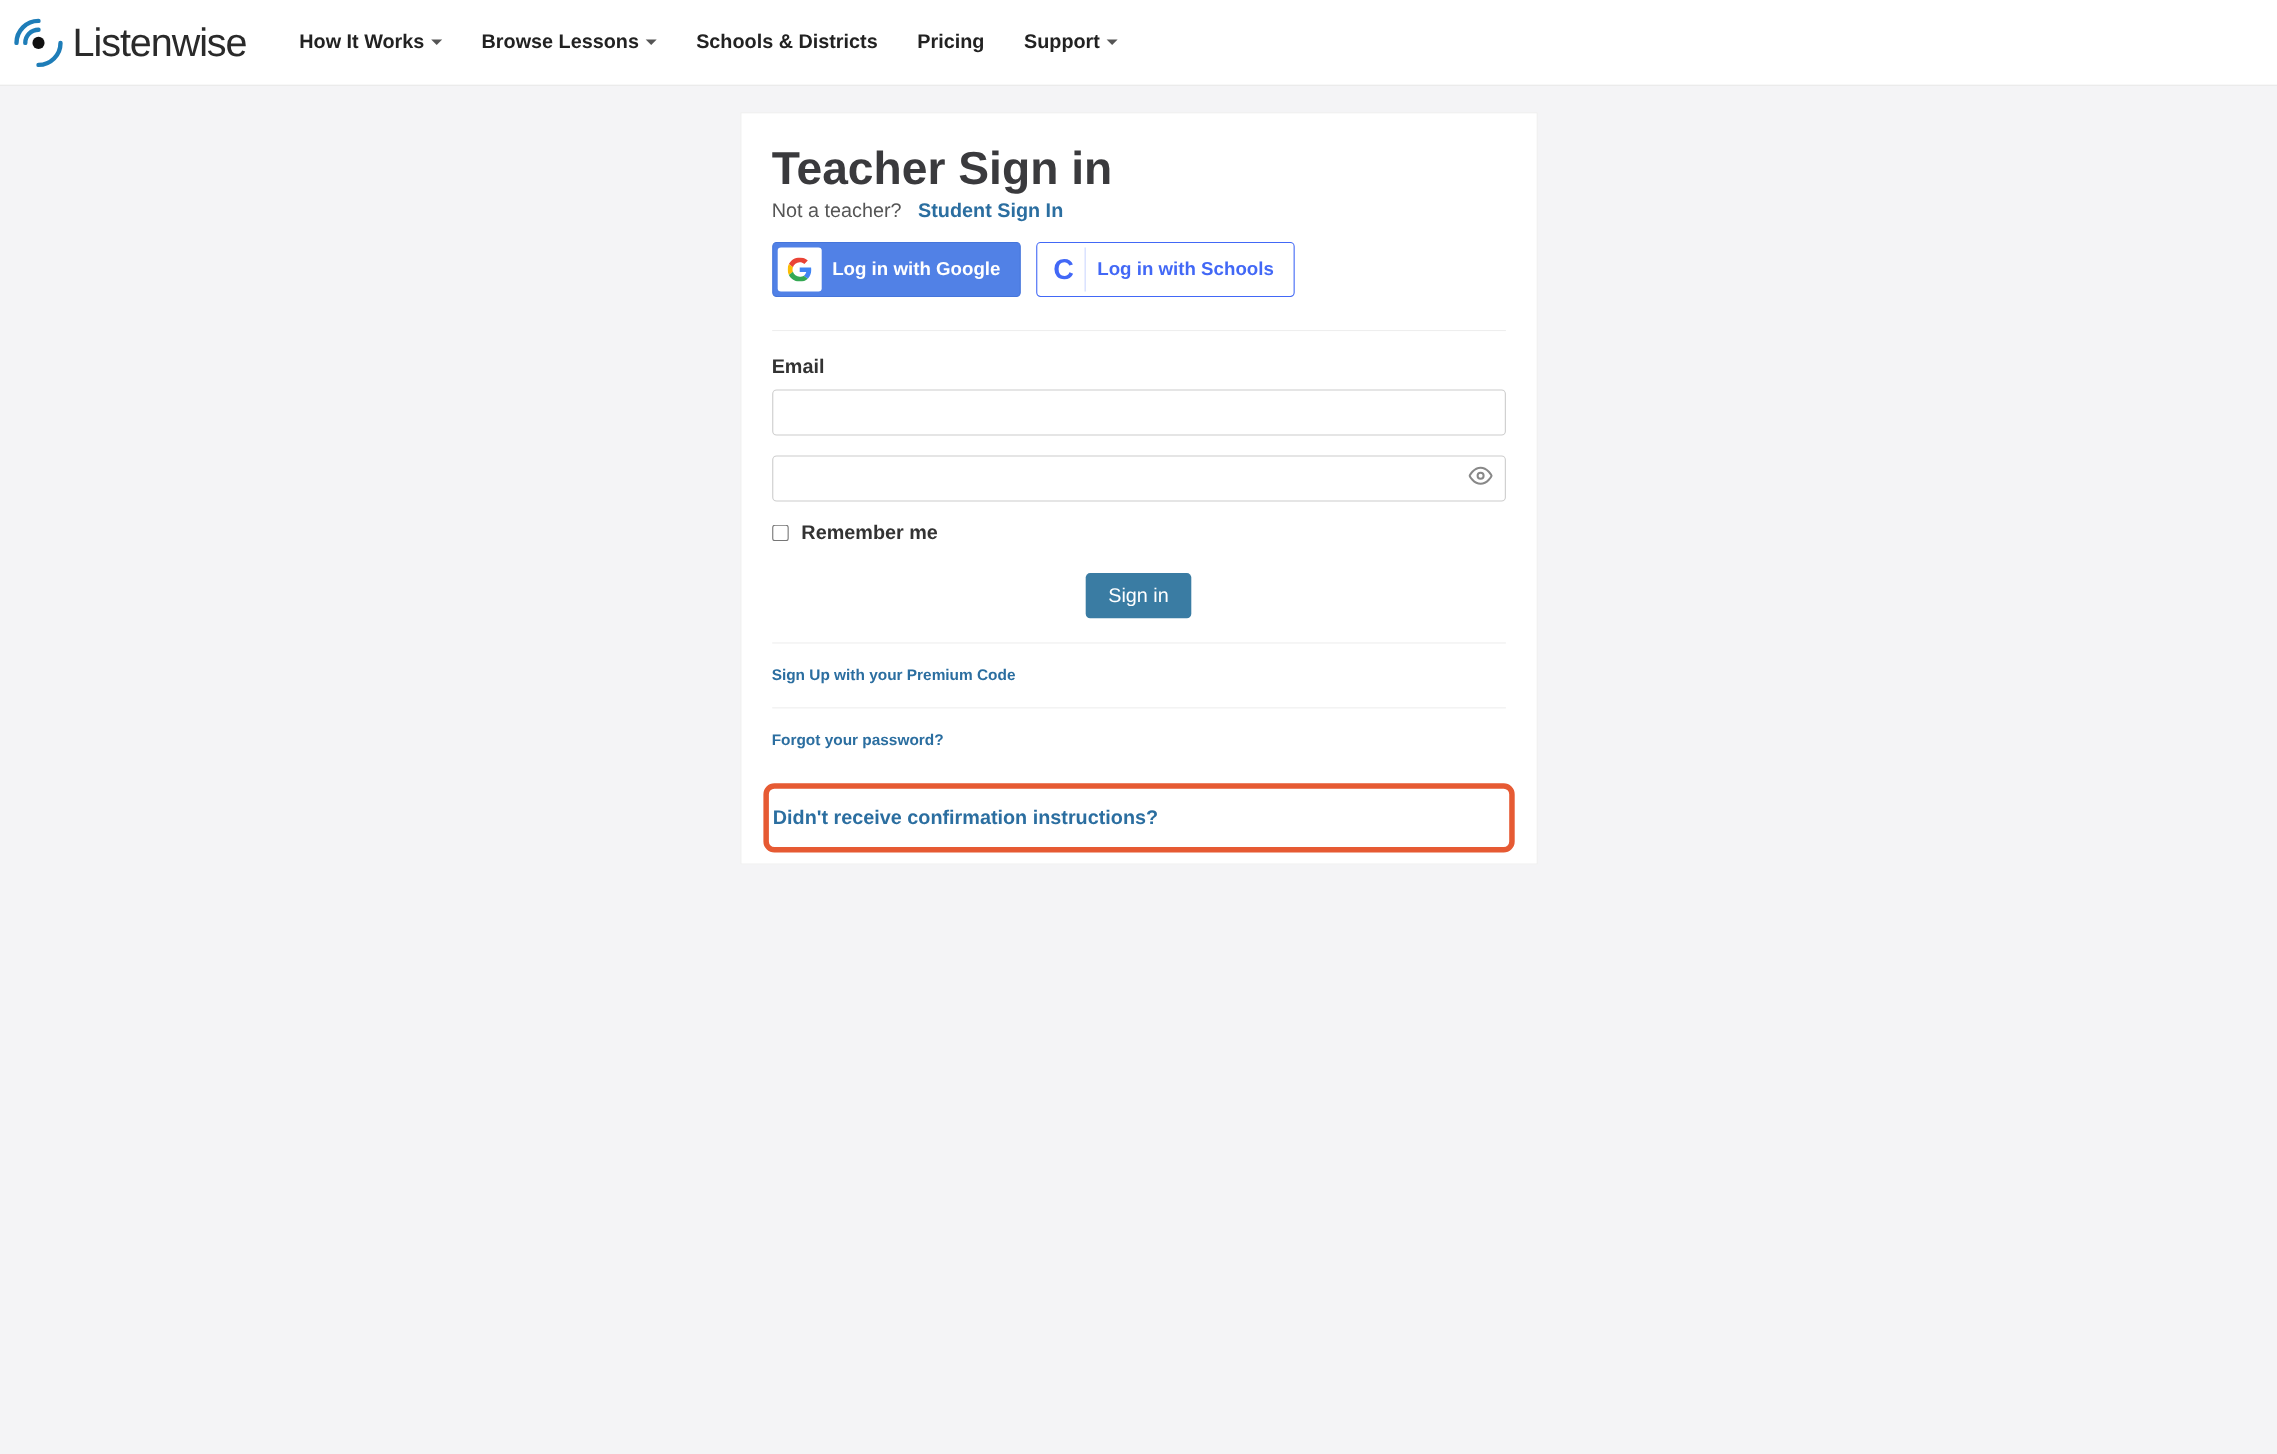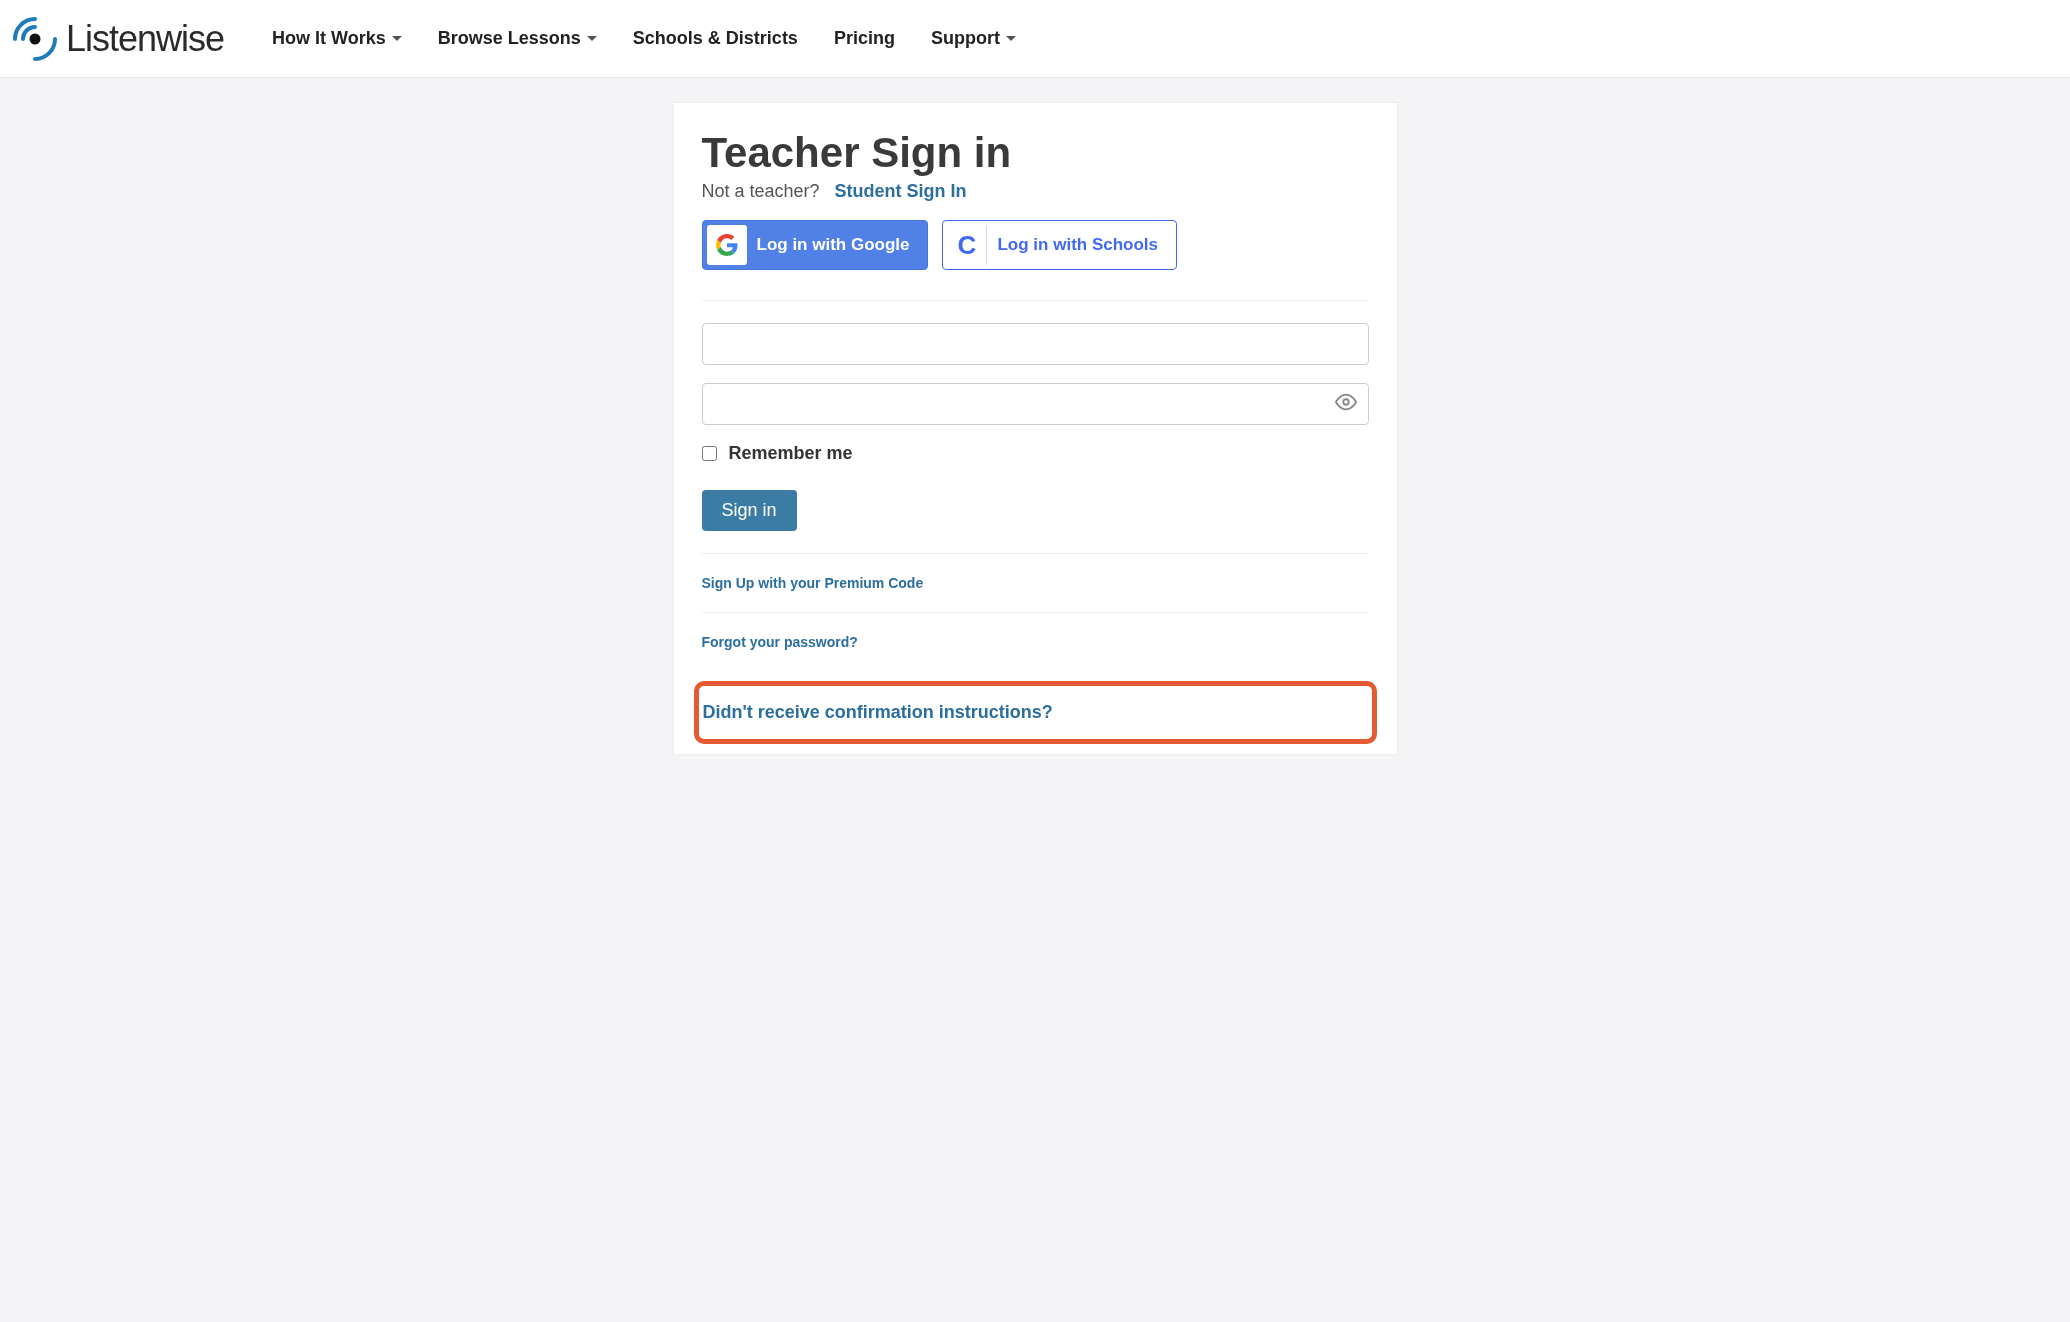--- a/index.html
+++ b/index.html
@@ -169,21 +169,21 @@
       font-size: 18px;
       color: #333;
       margin-bottom: 26px;
     }
     .remember input {
       width: 15px;
       height: 15px;
     }
     .actions {
       display: flex;
-      justify-content: flex-start;
+      justify-content: center;
       padding-bottom: 22px;
       border-bottom: 1px solid #eee;
     }
     .btn-signin {
       background: #3a7ca3;
       color: #fff;
       border: none;
       border-radius: 4px;
       padding: 10px 20px;
       font-size: 18px;
@@ -278,20 +278,21 @@
 
     <button class="sso-btn sso-clever">
       <span class="sso-icon">
         <span class="c-letter">C</span>
       </span>
       <span class="sso-label">Log in with Schools</span>
     </button>
   </div>
 
   <div class="form-group">
+    <label class="form-label">Email</label>
     <input type="email" class="form-control" style="">
   </div>
 
   <div class="form-group">
     <div class="pw-wrap">
       <input type="password" class="form-control" style="">
       <span class="eye">
         <svg width="22" height="22" viewBox="0 0 24 24" fill="none" stroke="#888" stroke-width="2">
           <path d="M1 12s4-8 11-8 11 8 11 8-4 8-11 8-11-8-11-8z"></path>
           <circle cx="12" cy="12" r="3"></circle>

